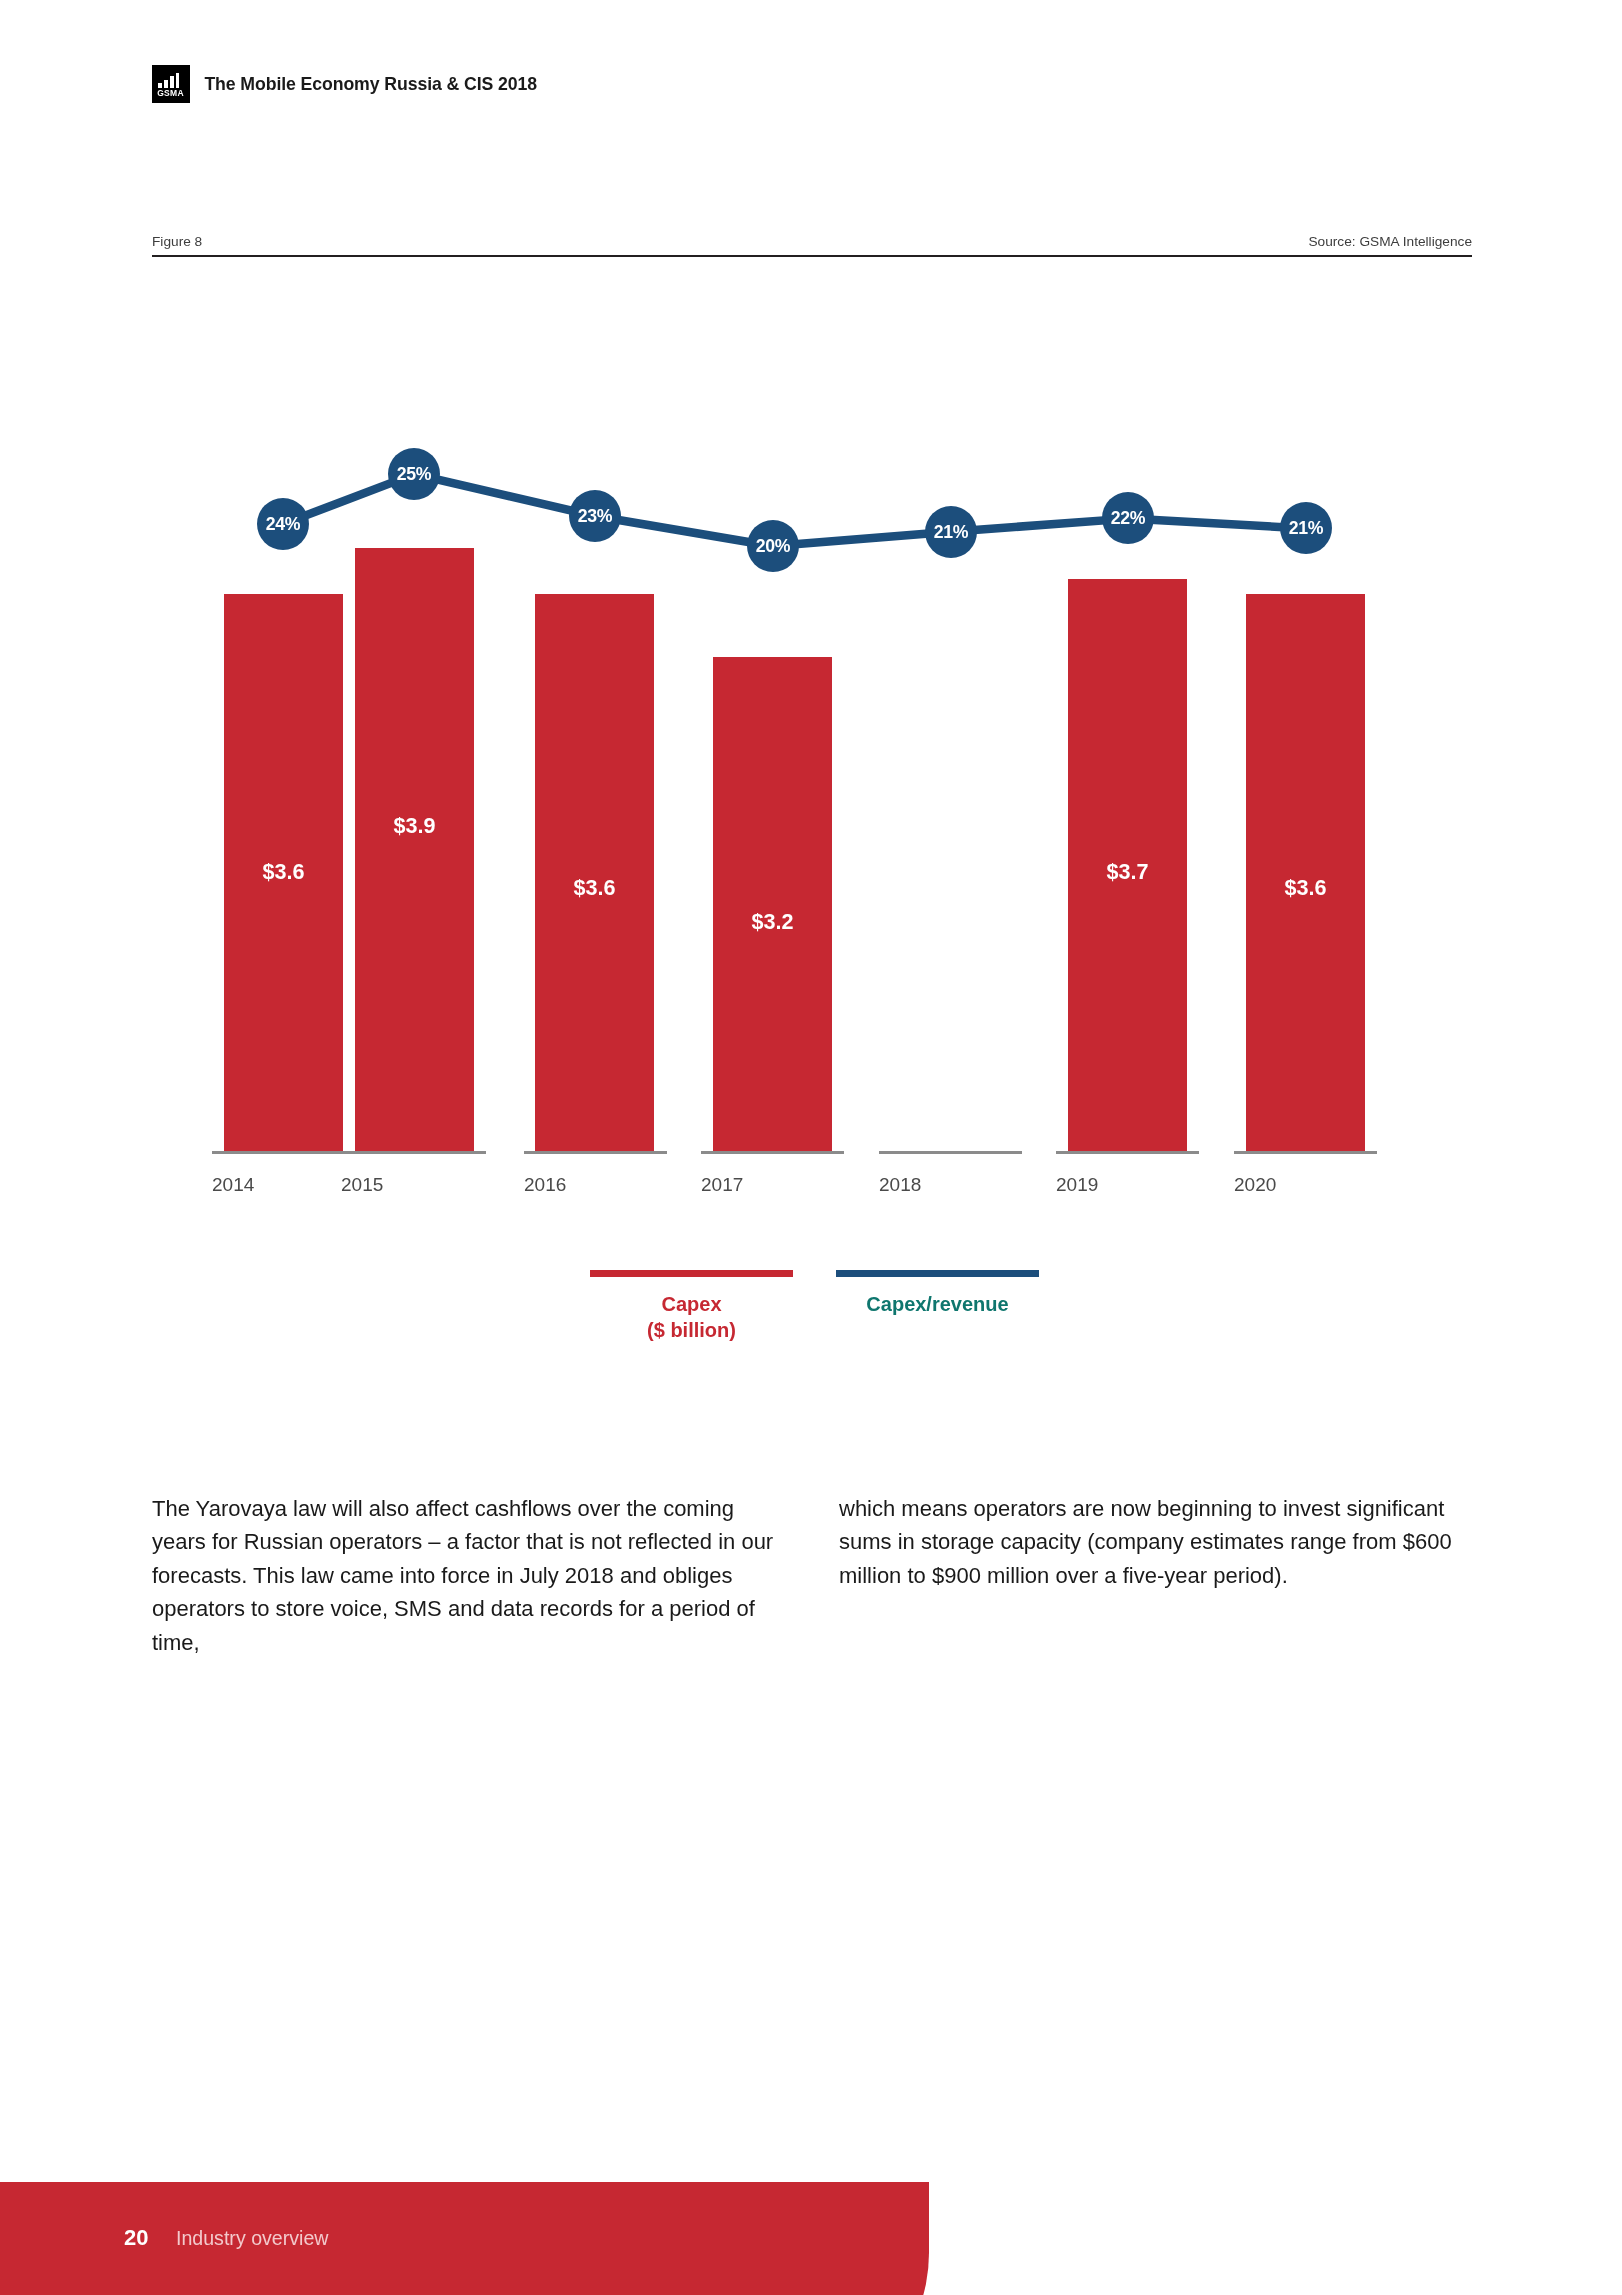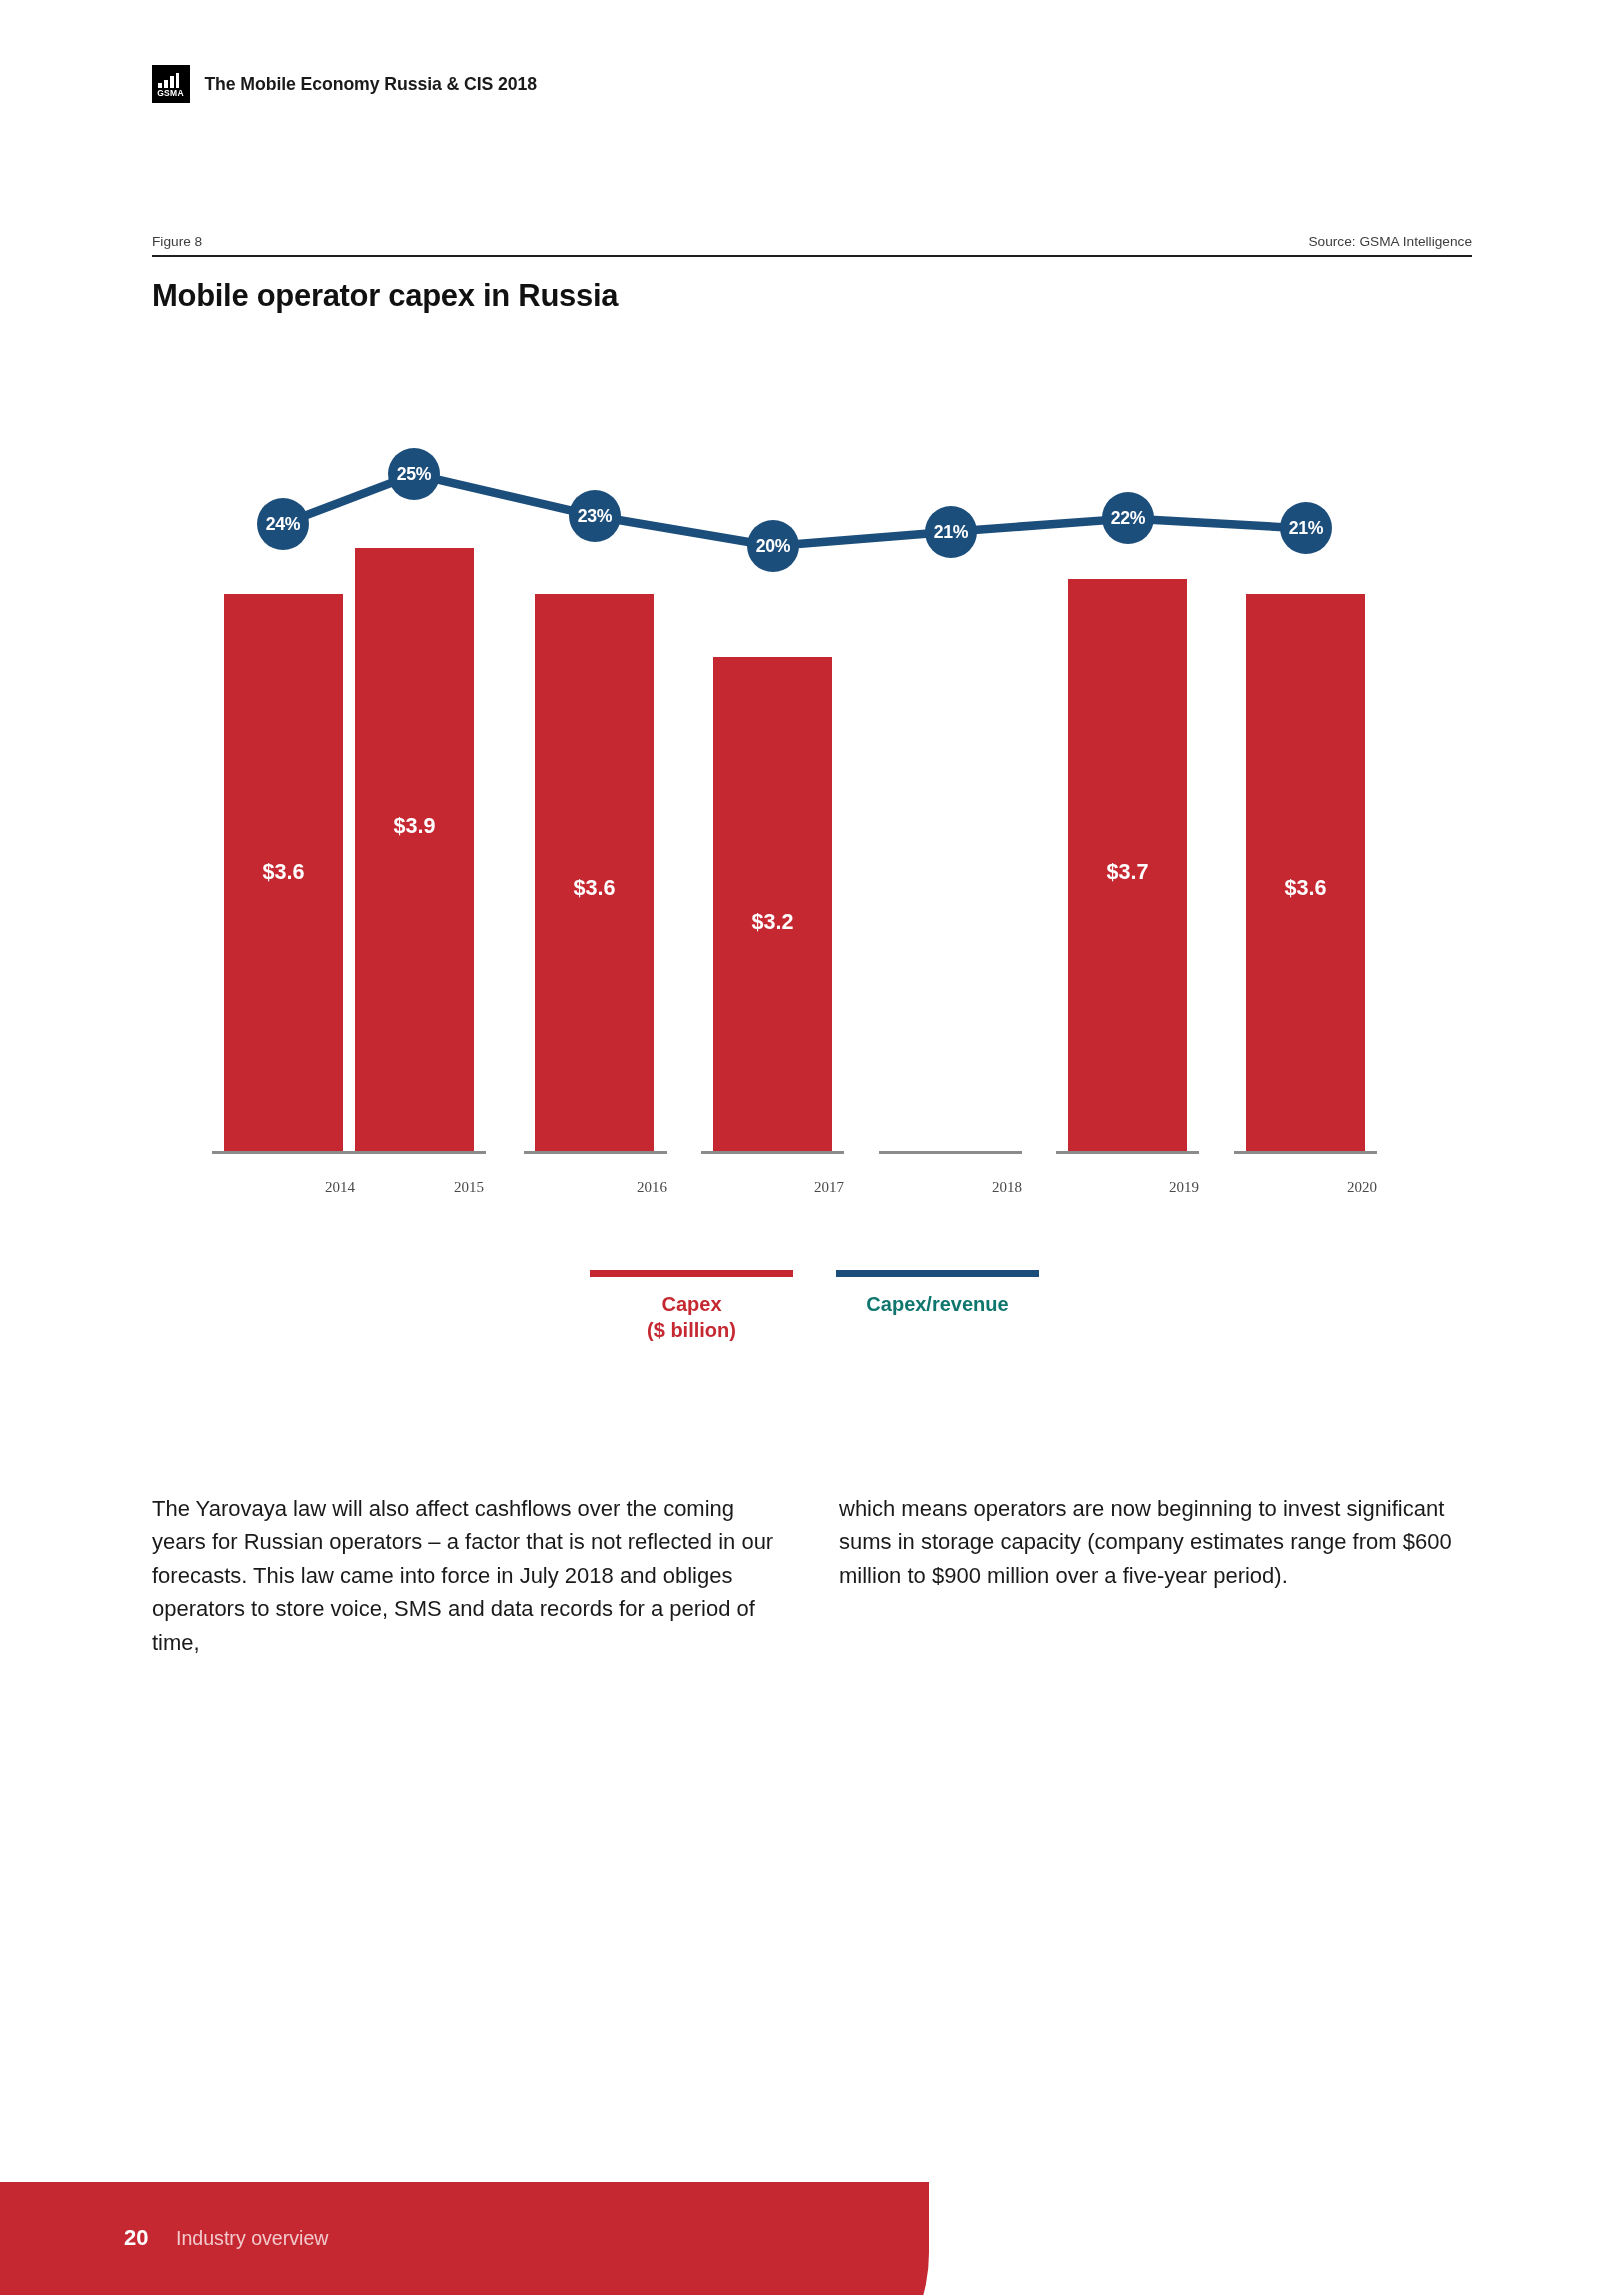--- a/index.html
+++ b/index.html
@@ -31,21 +31,21 @@
   .fig-rule{position:absolute;left:152px;top:255px;width:1320px;height:2px;background:#231f20;}
   .fig-title{position:absolute;left:152px;top:278px;font-size:31px;font-weight:bold;color:#111111;letter-spacing:-0.3px;}
 
   
   .chart{position:absolute;left:152px;top:393px;width:1320px;height:923px;}
   .plot{position:absolute;left:0;top:0;width:1320px;height:844px;}
   .bar-col{position:absolute;bottom:85px;}
   .bar{position:absolute;left:0;bottom:0;width:100%;background:#C62832;}
   .bar-label{position:absolute;left:0;width:100%;text-align:center;color:#ffffff;font-size:21.6px;font-weight:bold;}
   .baseline{position:absolute;height:2.6px;background:#8b8b8b;bottom:83px;}
-  .xtick{position:absolute;bottom:41px;text-align:right;font-size:15px;color:#4a4a4a;font-family:Liberation Serif, serif;}
+  .xtick{position:absolute;bottom:41px;text-align:left;font-size:19px;color:#4a4a4a;}
 
   .linelayer{position:absolute;left:0;top:0;width:1320px;height:844px;pointer-events:none;}
   .node{position:absolute;width:52px;height:52px;border-radius:50%;background:#1C4E7C;
         display:flex;align-items:center;justify-content:center;
         color:#ffffff;font-size:17.7px;font-weight:bold;letter-spacing:-0.3px;}
 
   
   .legend{position:absolute;left:0;top:877px;width:1320px;height:92px;}
   .leg{position:absolute;top:0;}
   .leg .swatch{height:6.5px;width:100%;}
@@ -84,21 +84,20 @@
       <div class="wordmark">GSMA</div>
     </div>
     <div class="rh-title">The Mobile Economy Russia &amp; CIS 2018</div>
   </div>
 
   <div class="fig-meta">
     <span>Figure 8</span>
     <span>Source: GSMA Intelligence</span>
   </div>
   <div class="fig-rule"></div>
-  <div class="fig-title">Mobile operator capex in Russia</div>
 
   <div class="chart">
 
     <div class="plot">
 
       <div class="bar-col" style="left:72px;width:119px;height:558px;">
         <div class="bar" style="height:558px;"></div>
         <div class="bar-label" style="bottom:267px;">$3.6</div>
       </div>
       <div class="bar-col" style="left:203px;width:119px;height:604px;">

